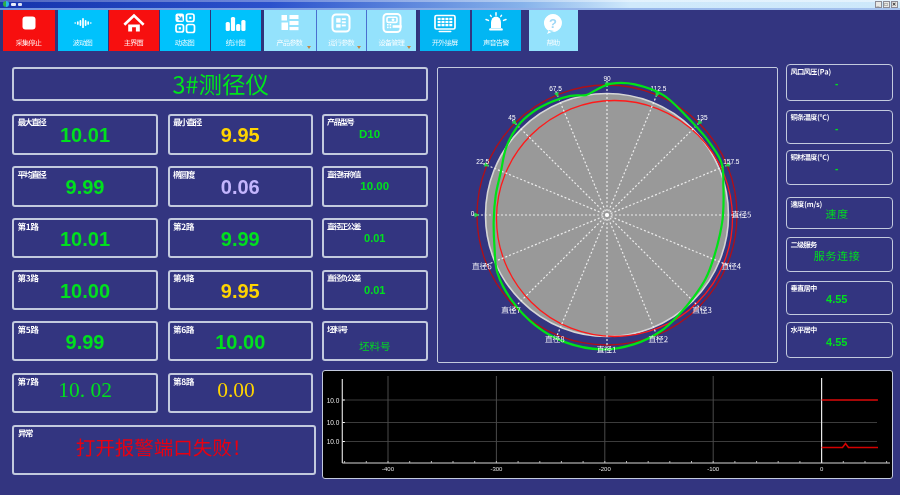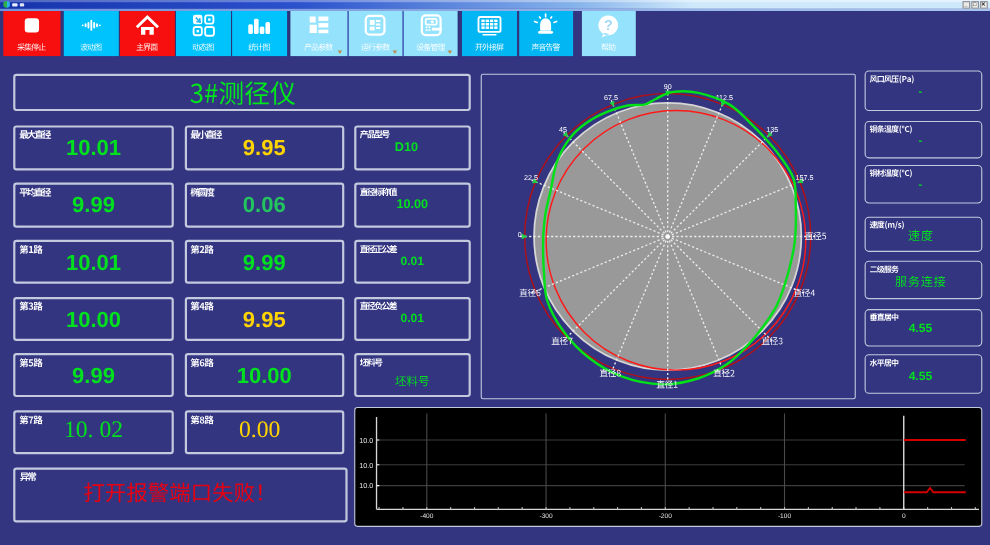--- a/index.html
+++ b/index.html
@@ -112,21 +112,21 @@
 <div style="position:absolute;left:315.8px;top:10px;width:1.5px;height:40.5px;background:#4a6fd0"></div>
 <div style="position:absolute;left:365.6px;top:10px;width:1.5px;height:40.5px;background:#4a6fd0"></div>
 <div style="position:absolute;left:12px;top:67px;width:415.5px;height:34px;border:2px solid #c3cade;border-radius:3px;box-sizing:border-box;"></div>
 <div style="position:absolute;left:12px;top:113.5px;width:146px;height:41px;border:2px solid #c3cade;border-radius:3px;box-sizing:border-box;"></div>
 <div style="position:absolute;left:167.5px;top:113.5px;width:145.5px;height:41px;border:2px solid #c3cade;border-radius:3px;box-sizing:border-box;"></div>
 <div style="position:absolute;left:12px;top:124.1px;width:146px;font:bold 20px 'Liberation Sans', sans-serif;color:#00e01e;text-align:center;letter-spacing:0">10.01</div>
 <div style="position:absolute;left:167.5px;top:124.1px;width:145.5px;font:bold 20px 'Liberation Sans', sans-serif;color:#ffd400;text-align:center;letter-spacing:0">9.95</div>
 <div style="position:absolute;left:12px;top:166px;width:146px;height:40.5px;border:2px solid #c3cade;border-radius:3px;box-sizing:border-box;"></div>
 <div style="position:absolute;left:167.5px;top:166px;width:145.5px;height:40.5px;border:2px solid #c3cade;border-radius:3px;box-sizing:border-box;"></div>
 <div style="position:absolute;left:12px;top:176.35px;width:146px;font:bold 20px 'Liberation Sans', sans-serif;color:#00e01e;text-align:center;letter-spacing:0">9.99</div>
-<div style="position:absolute;left:167.5px;top:176.35px;width:145.5px;font:bold 20px 'Liberation Sans', sans-serif;color:#22c55e;text-align:center;letter-spacing:0">0.06</div>
+<div style="position:absolute;left:167.5px;top:176.35px;width:145.5px;font:bold 20px 'Liberation Sans', sans-serif;color:#c4b5fd;text-align:center;letter-spacing:0">0.06</div>
 <div style="position:absolute;left:12px;top:218px;width:146px;height:39.5px;border:2px solid #c3cade;border-radius:3px;box-sizing:border-box;"></div>
 <div style="position:absolute;left:167.5px;top:218px;width:145.5px;height:39.5px;border:2px solid #c3cade;border-radius:3px;box-sizing:border-box;"></div>
 <div style="position:absolute;left:12px;top:227.85px;width:146px;font:bold 20px 'Liberation Sans', sans-serif;color:#00e01e;text-align:center;letter-spacing:0">10.01</div>
 <div style="position:absolute;left:167.5px;top:227.85px;width:145.5px;font:bold 20px 'Liberation Sans', sans-serif;color:#00e01e;text-align:center;letter-spacing:0">9.99</div>
 <div style="position:absolute;left:12px;top:269.5px;width:146px;height:40px;border:2px solid #c3cade;border-radius:3px;box-sizing:border-box;"></div>
 <div style="position:absolute;left:167.5px;top:269.5px;width:145.5px;height:40px;border:2px solid #c3cade;border-radius:3px;box-sizing:border-box;"></div>
 <div style="position:absolute;left:12px;top:279.6px;width:146px;font:bold 20px 'Liberation Sans', sans-serif;color:#00e01e;text-align:center;letter-spacing:0">10.00</div>
 <div style="position:absolute;left:167.5px;top:279.6px;width:145.5px;font:bold 20px 'Liberation Sans', sans-serif;color:#ffd400;text-align:center;letter-spacing:0">9.95</div>
 <div style="position:absolute;left:12px;top:321px;width:146px;height:40px;border:2px solid #c3cade;border-radius:3px;box-sizing:border-box;"></div>
 <div style="position:absolute;left:167.5px;top:321px;width:145.5px;height:40px;border:2px solid #c3cade;border-radius:3px;box-sizing:border-box;"></div>

